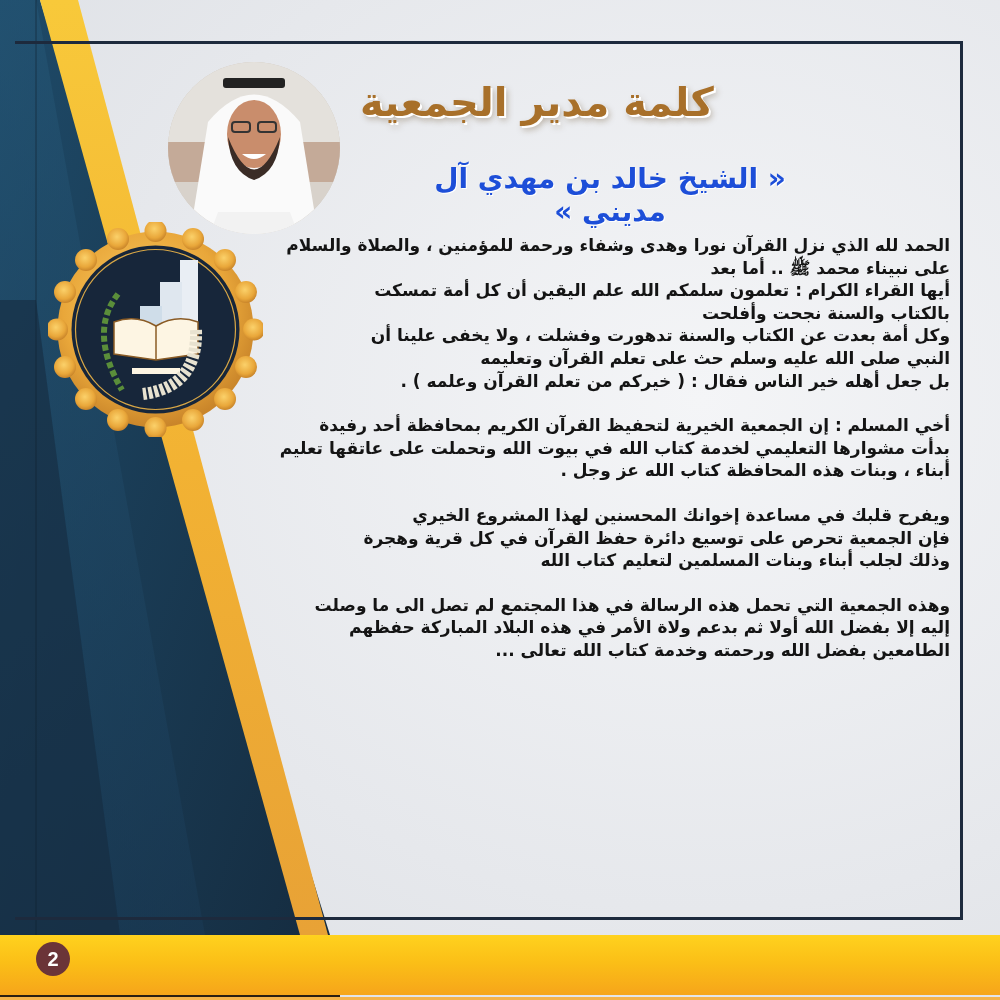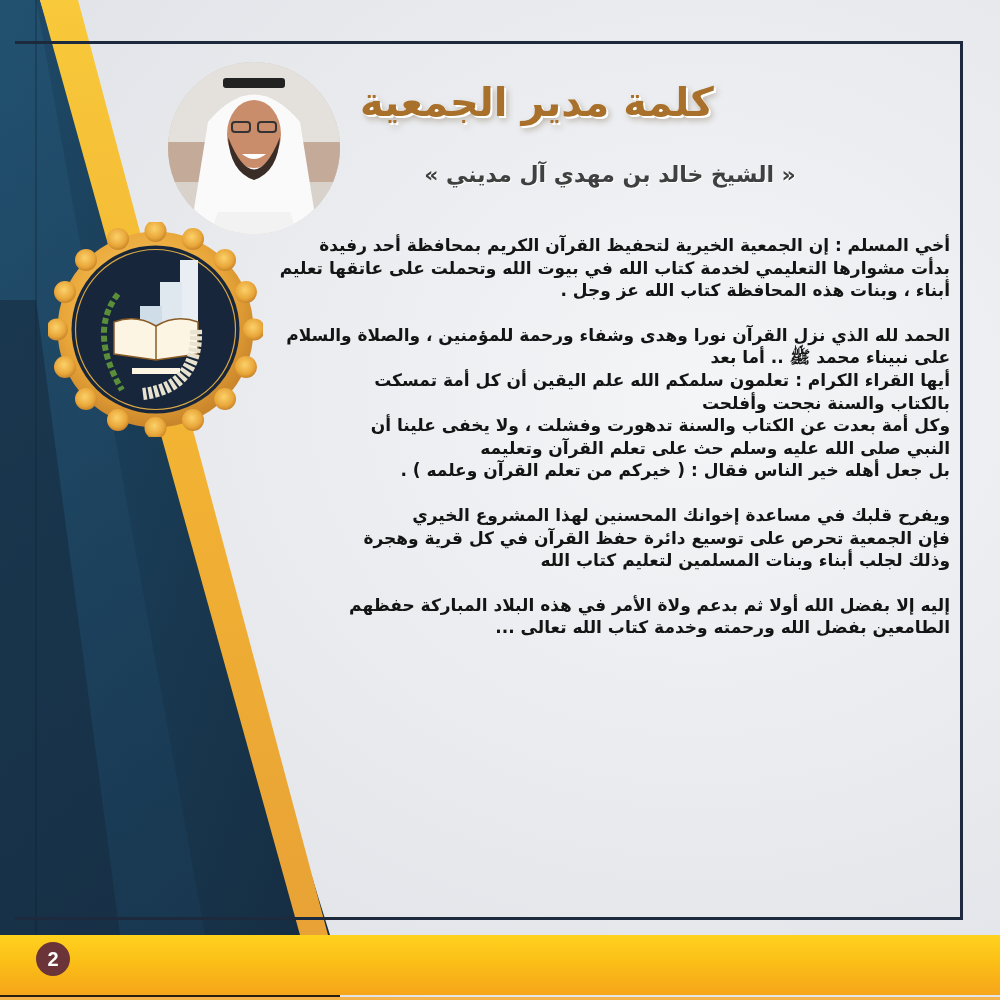--- a/index.html
+++ b/index.html
@@ -78,22 +78,22 @@
       line-height: 64px;
     }
     .subtitle {
       position: absolute;
       left: 390px;
       top: 162px;
       width: 440px;
       text-align: center;
       direction: rtl;
       font-weight: bold;
-      font-size: 22px;
-      color: #404040;
+      font-size: 28px;
+      color: #1d4ed8;
       text-shadow: 1px 1px 0 #fff;
     }
 
     .body-text {
       position: absolute;
       right: 50px;
       top: 234px;
       width: 680px;
       direction: rtl;
       text-align: right;
@@ -248,39 +248,40 @@
 
     <path d="M148,108 Q150,165 95,172" fill="none" stroke="#e8e2d0" stroke-width="12" stroke-dasharray="4 2"></path>
   </svg>
 </div>
 
 <div class="title">كلمة مدير الجمعية</div>
 <div class="subtitle">« الشيخ خالد بن مهدي آل مديني »</div>
 
 <div class="body-text">
   <p class="para">
-    <span class="line">أخي المسلم : إن الجمعية الخيرية لتحفيظ القرآن الكريم بمحافظة أحد رفيدة</span>
-    <span class="line">بدأت مشوارها التعليمي لخدمة كتاب الله في بيوت الله وتحملت على عاتقها تعليم</span>
-    <span class="line">أبناء ، وبنات هذه المحافظة كتاب الله عز وجل .</span>
-  </p>
-  <p class="para">
     <span class="line">الحمد لله الذي نزل القرآن نورا وهدى وشفاء ورحمة للمؤمنين ، والصلاة والسلام</span>
     <span class="line">على نبيناء محمد ﷺ .. أما بعد</span>
     <span class="line">أيها القراء الكرام : تعلمون سلمكم الله علم اليقين أن كل أمة  تمسكت</span>
     <span class="line">بالكتاب والسنة نجحت وأفلحت</span>
     <span class="line">وكل أمة بعدت عن الكتاب والسنة تدهورت وفشلت ، ولا يخفى علينا أن</span>
     <span class="line">النبي صلى الله عليه وسلم حث على تعلم القرآن وتعليمه</span>
     <span class="line">بل جعل أهله خير الناس فقال : ( خيركم من تعلم القرآن وعلمه ) .</span>
   </p>
   <p class="para">
+    <span class="line">أخي المسلم : إن الجمعية الخيرية لتحفيظ القرآن الكريم بمحافظة أحد رفيدة</span>
+    <span class="line">بدأت مشوارها التعليمي لخدمة كتاب الله في بيوت الله وتحملت على عاتقها تعليم</span>
+    <span class="line">أبناء ، وبنات هذه المحافظة كتاب الله عز وجل .</span>
+  </p>
+  <p class="para">
     <span class="line">ويفرح قلبك في مساعدة إخوانك المحسنين لهذا المشروع الخيري</span>
     <span class="line">فإن الجمعية تحرص على توسيع دائرة حفظ القرآن في كل قرية وهجرة</span>
     <span class="line">وذلك لجلب أبناء وبنات المسلمين لتعليم كتاب الله</span>
   </p>
   <p class="para">
+    <span class="line">وهذه الجمعية التي تحمل هذه الرسالة في هذا المجتمع لم تصل الى ما وصلت</span>
     <span class="line">إليه إلا بفضل الله أولا ثم بدعم ولاة الأمر في هذه البلاد المباركة حفظهم</span>
     <span class="line">الطامعين بفضل الله ورحمته وخدمة كتاب الله تعالى ...</span>
   </p>
 </div>
 
 <div class="footer-band"></div>
 <div class="footer-line"></div>
 <div class="footer-under"></div>
 <div class="page-number">2</div>
 

